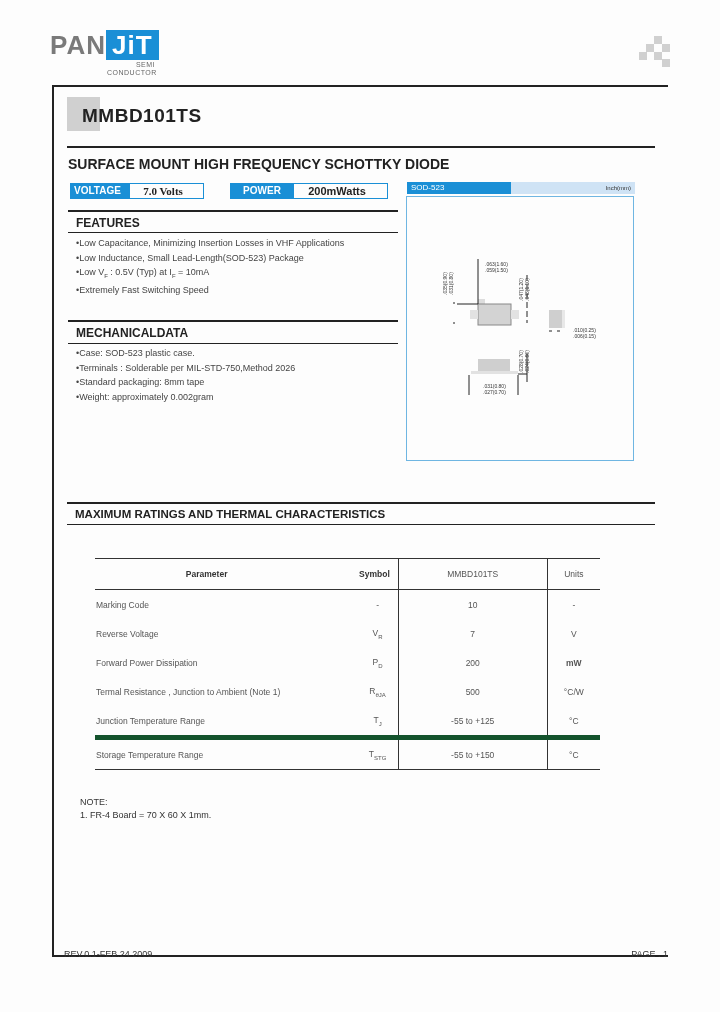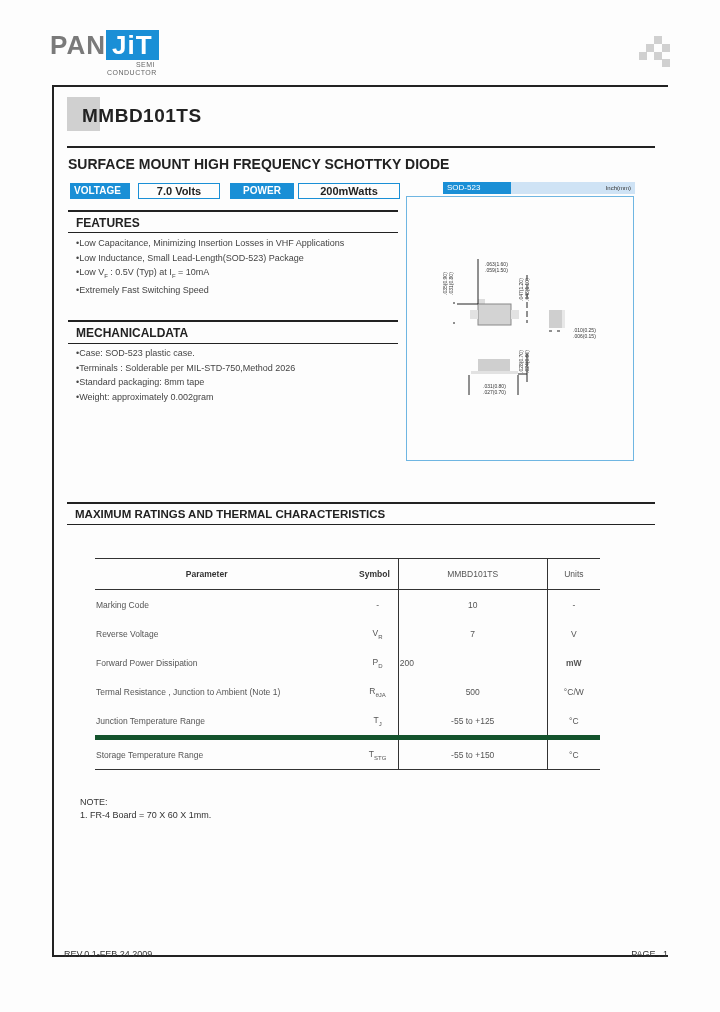--- a/index.html
+++ b/index.html
@@ -19,21 +19,21 @@
   .part{left:82px;top:105px;font-size:19px;font-weight:bold;color:#222;letter-spacing:.5px;}
   .rule{height:2px;background:#222;}
   .subtitle{left:68px;top:156px;font-size:14px;font-weight:bold;color:#222;}
   .badge{top:183px;height:16px;background:#1a8fd6;color:#fff;font-size:10px;font-weight:bold;line-height:16px;padding:0 4px;}
   .bval{top:183px;height:14px;border:1px solid #1a8fd6;font-size:11px;font-weight:bold;line-height:14px;text-align:center;color:#222;}
   .sec-title{font-size:12px;font-weight:bold;color:#222;}
   .list{font-size:9px;color:#444;line-height:14.5px;}
   .list div::before{content:"\2022 ";}
   sub{font-size:6px;}
   
-  .pkg-head-l{left:407px;top:182px;width:104px;height:12px;background:#1a8fd6;color:#fff;font-size:8px;line-height:12px;padding-left:4px;box-sizing:border-box;margin-left:36px;}
+  .pkg-head-l{left:407px;top:182px;width:104px;height:12px;background:#1a8fd6;color:#fff;font-size:8px;line-height:12px;padding-left:4px;box-sizing:border-box;}
   .pkg-head-r{left:511px;top:182px;width:124px;height:12px;background:#cfe3f5;color:#333;font-size:6px;line-height:12px;text-align:right;padding-right:4px;box-sizing:border-box;}
   .pkg-box{left:406px;top:196px;width:228px;height:265px;border:1px solid #6fb6e2;box-sizing:border-box;}
   .dim{font-size:5px;color:#333;line-height:6px;}
   
   .tbl{left:95px;top:558px;width:505px;border-collapse:collapse;font-size:8.5px;color:#555;}
   .tbl th{font-weight:bold;color:#333;height:28px;border-top:1px solid #333;border-bottom:1px solid #333;}
   .tbl td{height:27px;}
   .tbl .c3{border-left:1px solid #333;border-right:1px solid #333;}
   .tbl tr.last td{border-top:5px solid #14532d;border-bottom:1px solid #333;}
   .note{left:80px;top:796px;font-size:9px;color:#333;line-height:13px;}
@@ -64,23 +64,23 @@
 <div class="abs frame-left"></div>
 <div class="abs frame-bottom"></div>
 
 <div class="abs title-box"></div>
 <div class="abs part">MMBD101TS</div>
 <div class="abs rule" style="left:67px;top:146px;width:588px;"></div>
 
 <div class="abs subtitle">SURFACE MOUNT HIGH FREQUENCY SCHOTTKY DIODE</div>
 
 <div class="abs badge" style="left:70px;width:52px;">VOLTAGE</div>
-<div class="abs bval" style="left:138px;width:80px;">7.0 Volts</div>
+<div class="abs bval" style="left:122px;width:80px;font-family:Liberation Serif, serif;">7.0 Volts</div>
 <div class="abs badge" style="left:230px;width:56px;text-align:center;">POWER</div>
-<div class="abs bval" style="left:298px;width:100px;">200mWatts</div>
+<div class="abs bval" style="left:286px;width:100px;">200mWatts</div>
 
 <div class="abs rule" style="left:68px;top:210px;width:330px;"></div>
 <div class="abs sec-title" style="left:76px;top:216px;">FEATURES</div>
 <div class="abs rule" style="left:68px;top:232px;width:330px;height:1px;"></div>
 <div class="abs list" style="left:76px;top:236px;">
   <div>Low Capacitance, Minimizing Insertion Losses in VHF Applications</div>
   <div>Low Inductance, Small Lead-Length(SOD-523) Package</div>
   <div>Low V<sub>F</sub> : 0.5V (Typ) at I<sub>F</sub> = 10mA</div>
   <div>Extremely Fast Switching Speed</div>
 </div>
@@ -168,21 +168,21 @@
     </tr>
     <tr>
       <td>Reverse Voltage</td>
       <td style="text-align:center;padding-left:40px;"><span>V</span><sub>R</sub></td>
       <td class="c3" style="text-align:center;">7</td>
       <td style="text-align:center;">V</td>
     </tr>
     <tr>
       <td>Forward Power Dissipation</td>
       <td style="text-align:center;padding-left:40px;"><span>P</span><sub>D</sub></td>
-      <td class="c3" style="text-align:left;">200</td>
+      <td class="c3" style="text-align:center;">200</td>
       <td style="text-align:center;font-weight:bold;">mW</td>
     </tr>
     <tr>
       <td>Termal Resistance , Junction to Ambient (Note 1)</td>
       <td style="text-align:center;padding-left:40px;"><span>R</span><sub>θJA</sub></td>
       <td class="c3" style="text-align:center;">500</td>
       <td style="text-align:center;">°C/W</td>
     </tr>
     <tr>
       <td>Junction Temperature Range</td>

